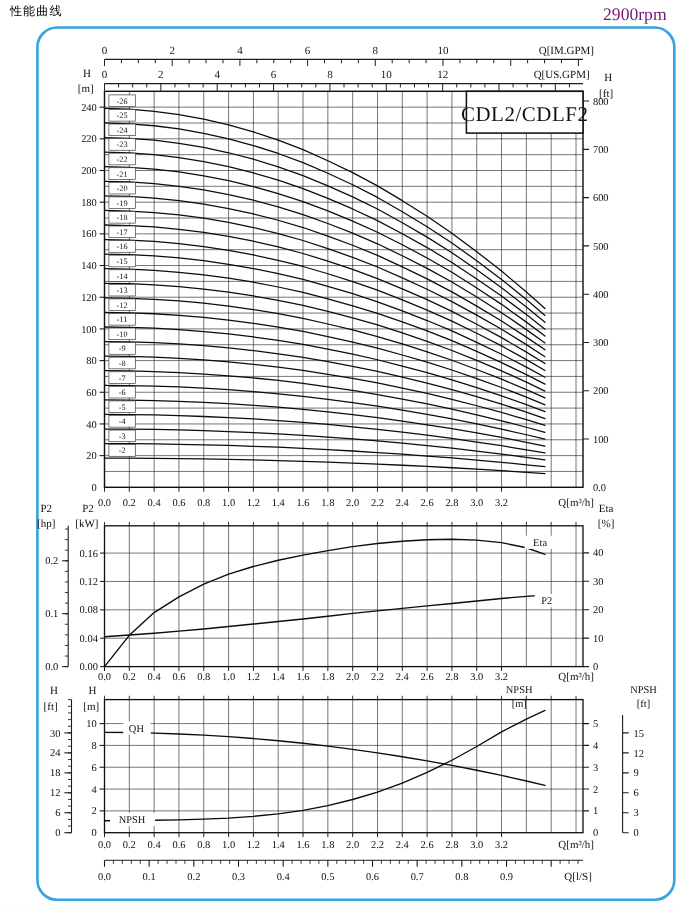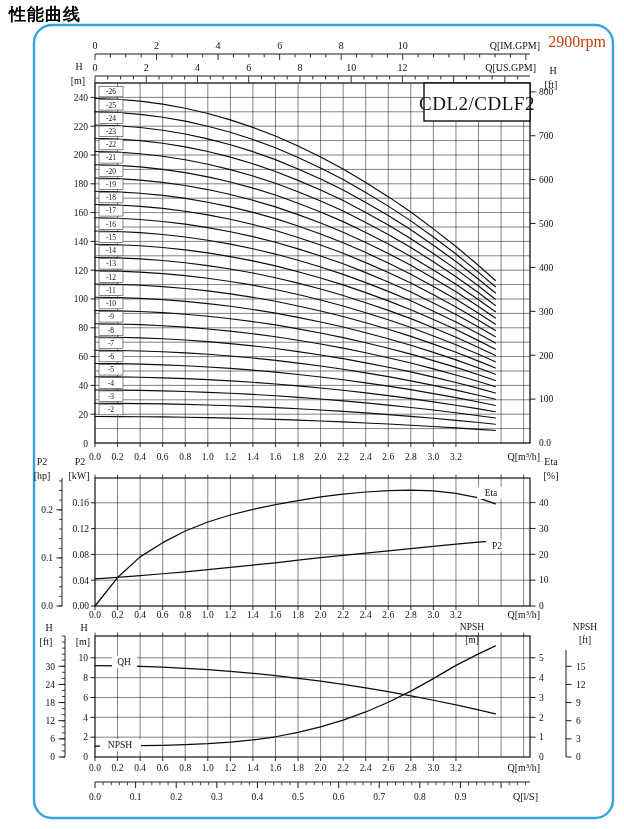--- a/index.html
+++ b/index.html
@@ -1,20 +1,20 @@
 <!DOCTYPE html>
 <html><head>
 <meta charset="utf-8">
 <style>
   html,body{margin:0;padding:0;background:#e8e8e8;}
   .page{position:relative;width:624px;height:829px;background:#ffffff;overflow:hidden;
         font-family:"Liberation Serif",serif;}
   .hdr-title{position:absolute;left:9px;top:3px;font-family:"DejaVu Sans",sans-serif;
-        font-weight:bold;font-size:17px;letter-spacing:1px;color:#000;}
-  .hdr-rpm{position:absolute;right:18px;top:5px;font-size:16px;color:#c2410c;margin-top:28px;}
+        font-weight:normal;font-size:11px;letter-spacing:1px;color:#000;}
+  .hdr-rpm{position:absolute;right:18px;top:5px;font-size:16px;color:#701a75;}
   svg{position:absolute;left:0;top:0;}
   svg text{font-family:"Liberation Serif",serif;fill:#111;}
 </style>
 </head>
 <body>
 
 <div class="page">
   <span class="hdr-title">性能曲线</span>
   <span class="hdr-rpm">2900rpm</span>
   <svg id="cv" width="624" height="829" viewBox="0 0 624 829">

